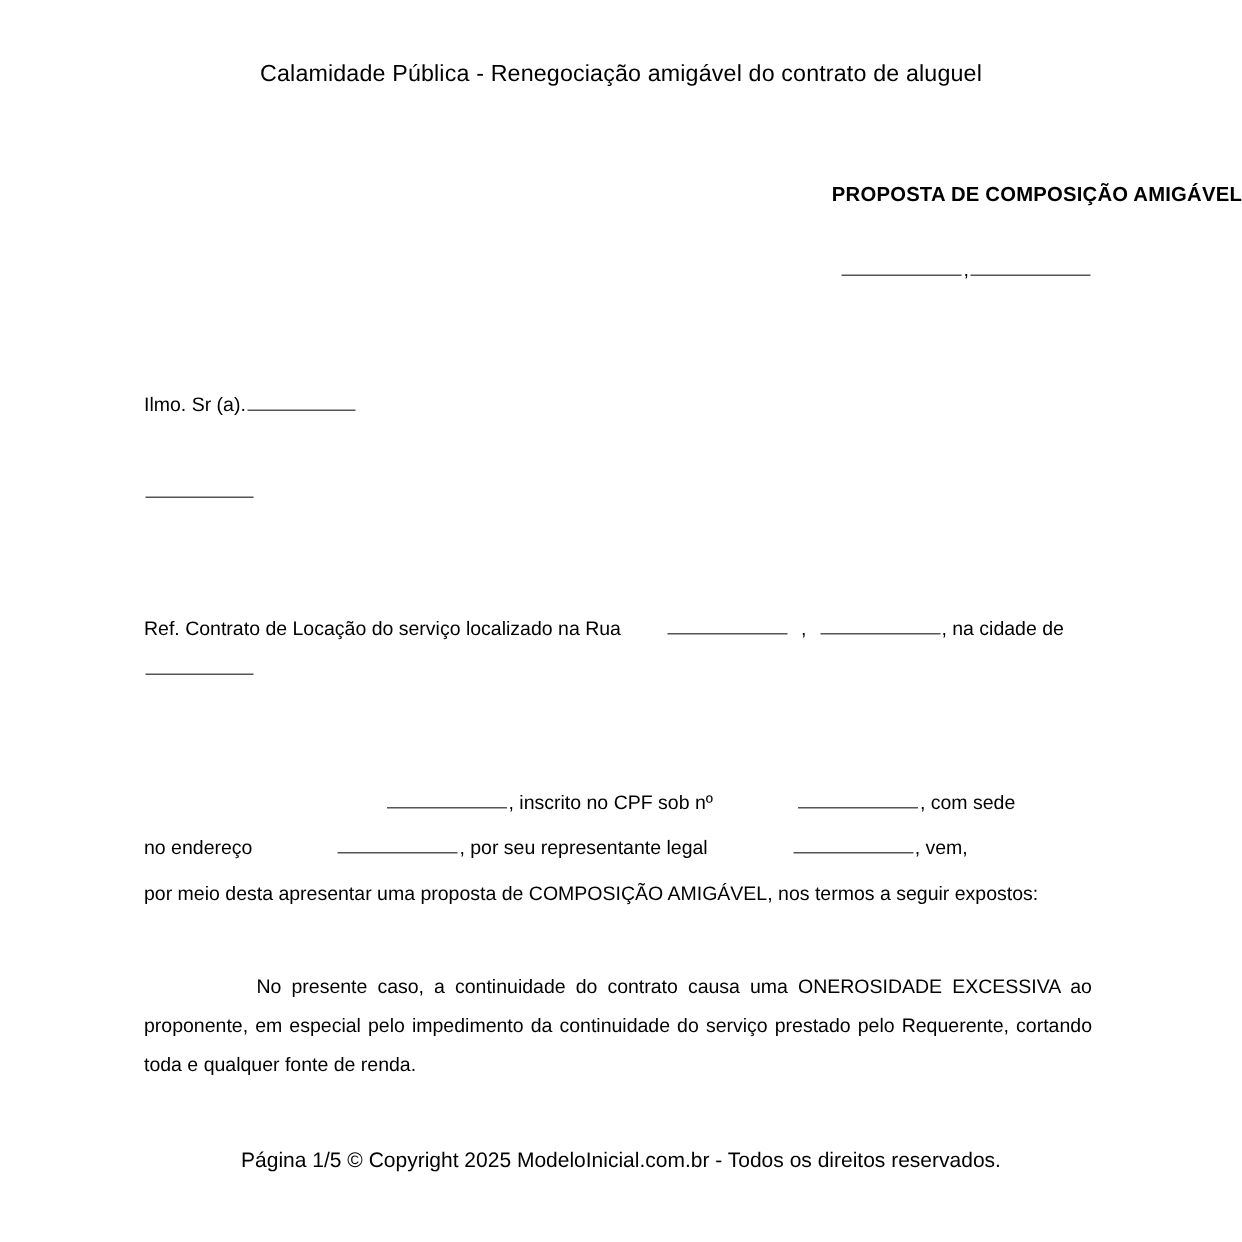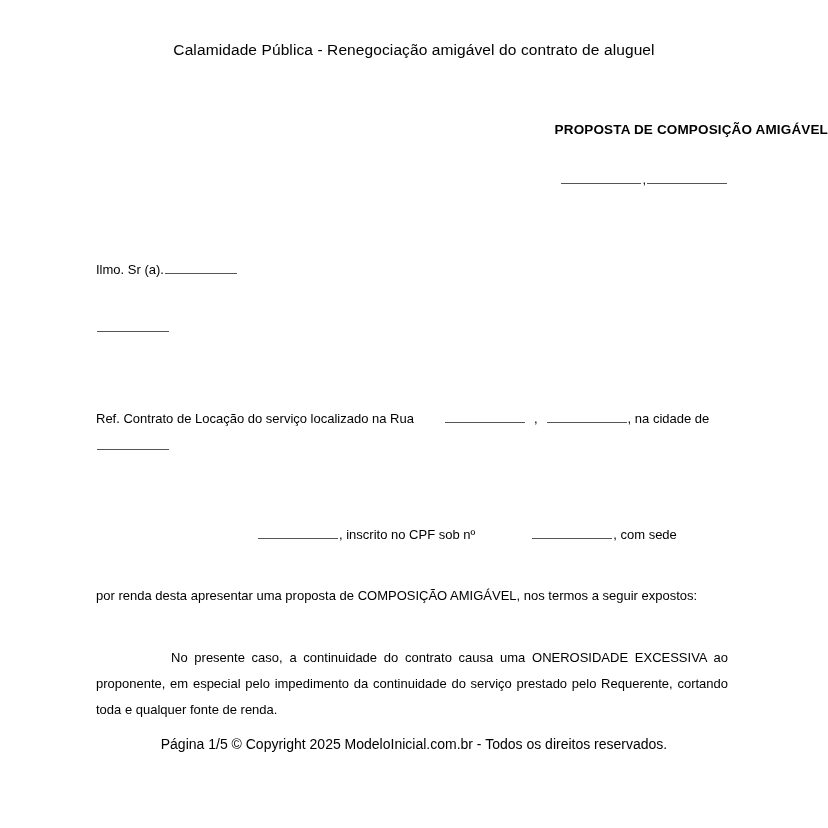--- a/index.html
+++ b/index.html
@@ -138,21 +138,21 @@
     line-height: 26px;
     text-align: justify;
     text-indent: 75px;
   }
 
   b, strong { font-weight: normal; }
 
   
   .doc-footer {
     position: absolute;
-    top: 734px;
+    top: 763px;
     left: 0;
     width: 828px;
     text-align: center;
     font-size: 14px;
     line-height: 20px;
   }
 </style>
 </head>
 <body>
 
@@ -179,24 +179,27 @@
   </div>
 
   <div class="ref-cont">
     <span class="line-blank blank-md"></span>
   </div>
 
   <div class="qual-block">
     <div class="qual-line-1">
       <span class="line-blank blank-lg"></span><span>, inscrito no CPF sob nº</span><span class="gap-wide"></span><span class="line-blank blank-lg"></span><span>, com sede</span>
     </div>
+    <div>
+      <span>no endereço</span><span class="gap-wide"></span><span class="line-blank blank-lg"></span><span>, por seu representante legal</span><span class="gap-wide"></span><span class="line-blank blank-lg"></span><span>, vem,</span>
+    </div>
   </div>
 
   <div class="para-flow">
-    <span>por renda desta apresentar uma proposta de </span><b>COMPOSIÇÃO AMIGÁVEL</b><span>, nos termos a seguir expostos:</span>
+    <span>por meio desta apresentar uma proposta de </span><b>COMPOSIÇÃO AMIGÁVEL</b><span>, nos termos a seguir expostos:</span>
   </div>
 
   <div class="para-onero">
     <span>No presente caso, a continuidade do contrato causa uma </span><b>ONEROSIDADE EXCESSIVA</b><span> ao proponente, em especial pelo impedimento da continuidade do serviço prestado pelo Requerente, cortando toda e qualquer fonte de renda.</span>
   </div>
 
   <div class="doc-footer">Página 1/5 © Copyright 2025 ModeloInicial.com.br - Todos os direitos reservados.</div>
 
 </div>
 

